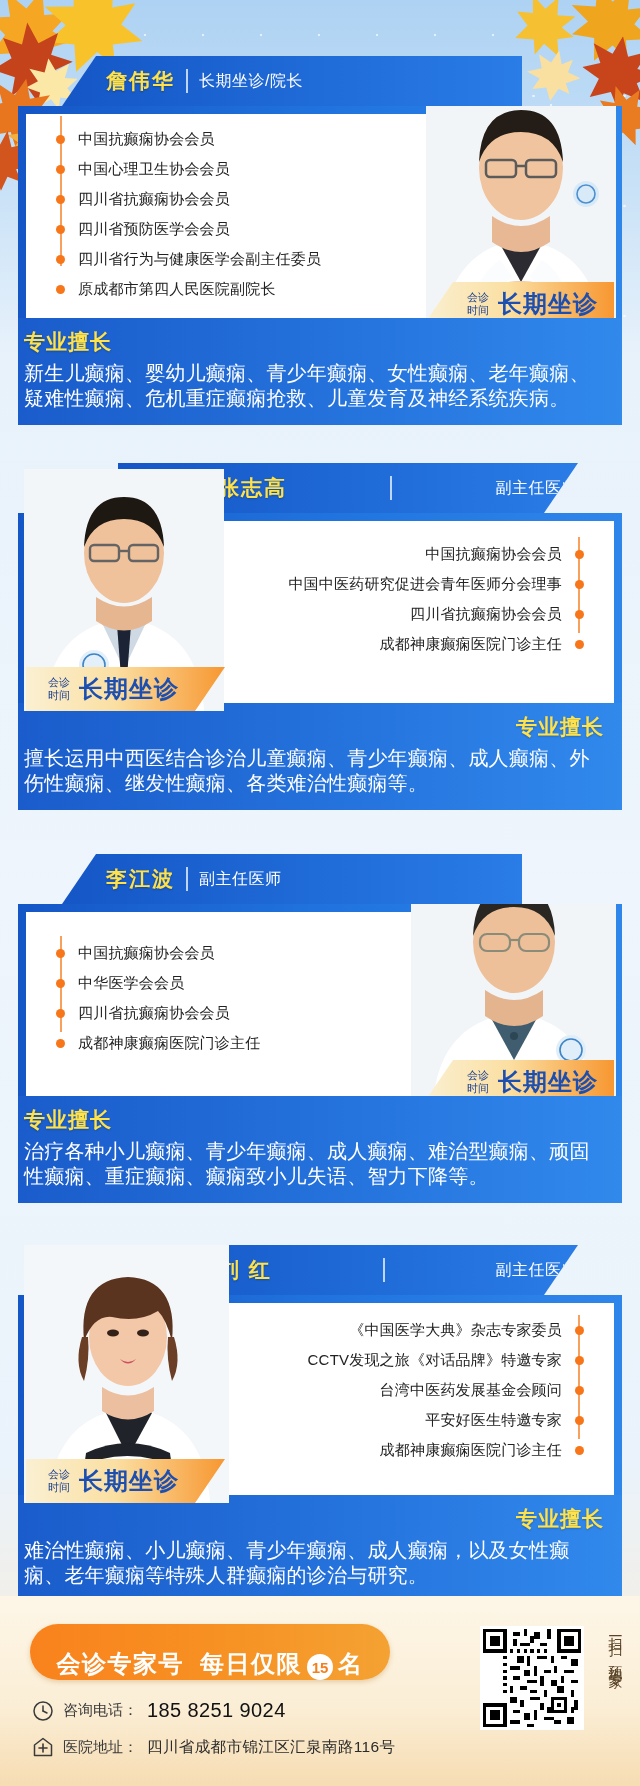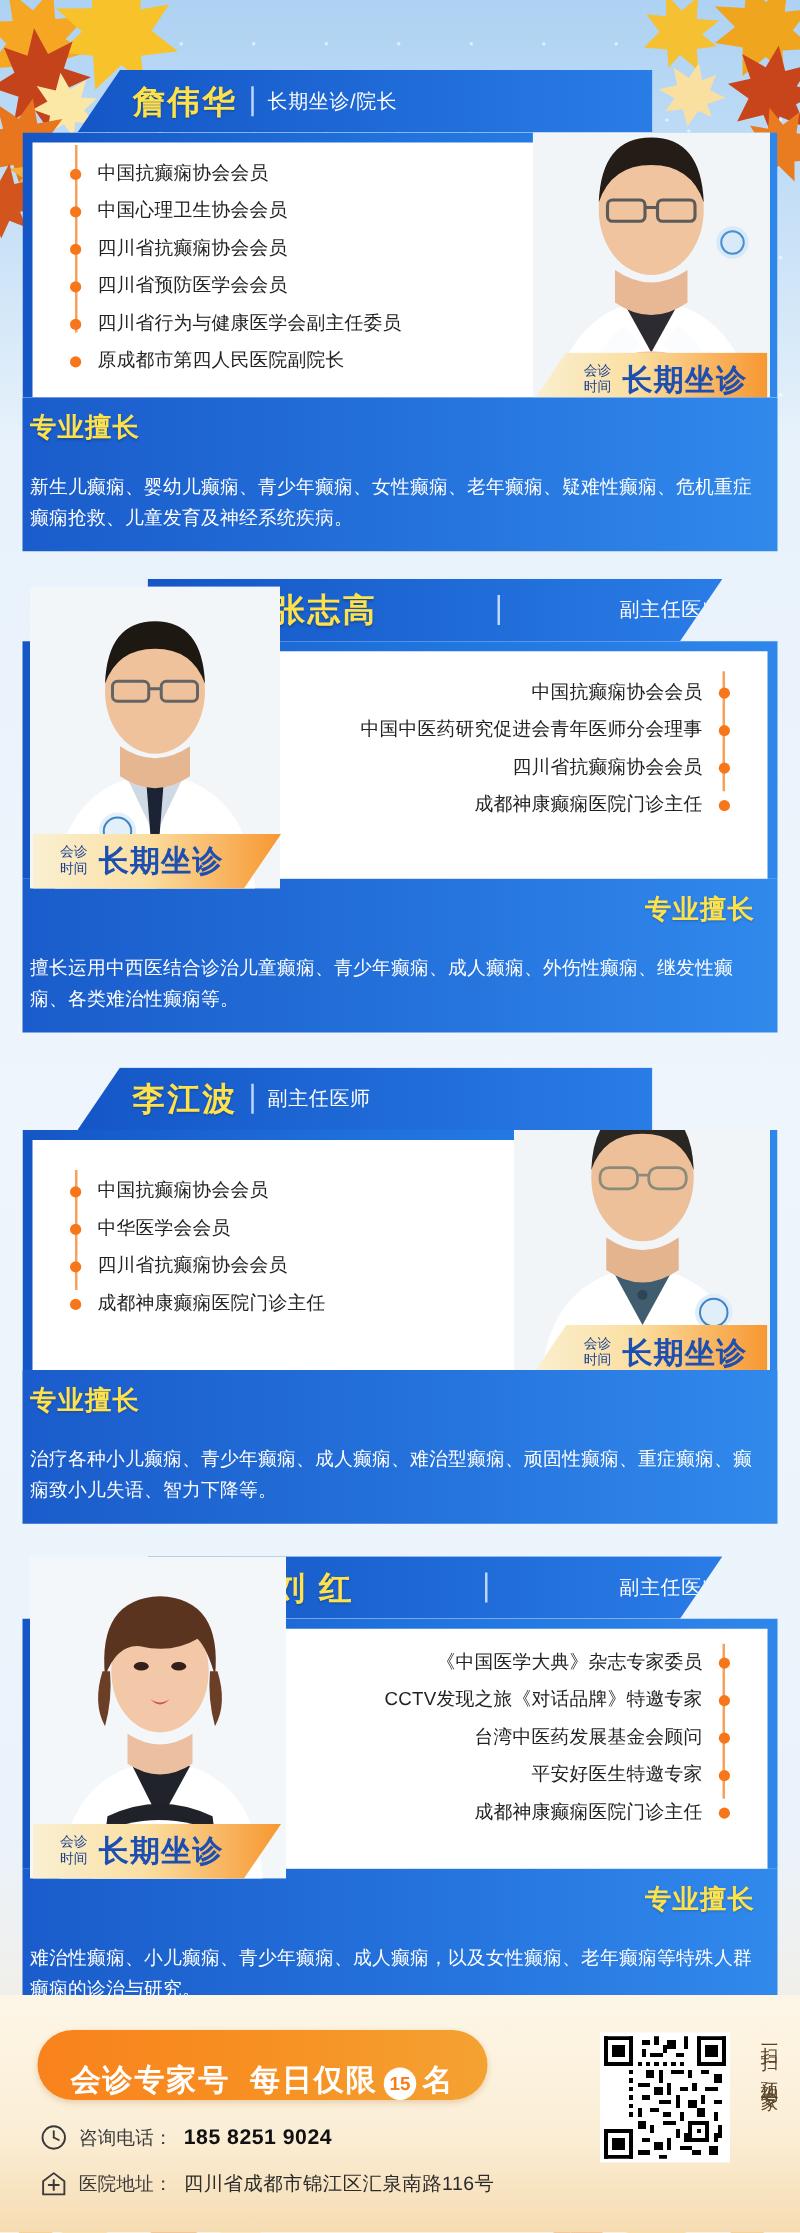--- a/index.html
+++ b/index.html
@@ -45,21 +45,21 @@
     width:460px; margin-left:44px;
     clip-path:polygon(34px 0, 100% 0, 100% 100%, 0 100%);
     justify-content:flex-start; padding-left:44px;
   }
   .card.right .headbar{
     width:460px; margin-left:100px;
     clip-path:polygon(0 0, 100% 0, calc(100% - 34px) 100%, 0 100%);
     justify-content:space-between; padding-left:100px;
   }
   .docname{
-    color:#ffe24a; font-size:26px; font-weight:bold; letter-spacing:2px;
+    color:#ffe24a; font-size:21px; font-weight:bold; letter-spacing:2px;
     text-shadow:0 1px 2px rgba(0,0,0,.25); white-space:nowrap;
   }
   .divbar{ width:2px; height:24px; background:#cfe2ff; margin:0 11px; opacity:.9; }
   .doctitle{ color:#ffffff; font-size:16px; letter-spacing:.5px; white-space:nowrap; }
 
   
   .panel{
     position:relative; height:212px;
     background:linear-gradient(90deg,#1556c6 0%,#2073de 50%,#2f86ea 100%);
     padding:8px;
@@ -116,21 +116,21 @@
   .spec{
     position:relative; background:linear-gradient(90deg,#1a5ccb 0%,#2573dd 55%,#3189ec 100%);
     padding:10px 18px 14px 6px;
   }
   .spectitle{
     font-size:21px; font-weight:bold; color:#ffe24a; letter-spacing:1px;
     text-shadow:0 1px 2px rgba(0,0,0,.22);
   }
   .card.right .spectitle{ text-align:right; }
   .spectext{
-    margin-top:21px; font-size:15px; color:#ffffff; line-height:25px; letter-spacing:.2px;
+    margin-top:5px; font-size:20px; color:#ffffff; line-height:25px; letter-spacing:.2px;
   }
 
   
   .footer{
     position:absolute; left:0; right:0; bottom:0; height:190px;
     background:linear-gradient(180deg,#fdf6e7 0%,#fbeed6 58%,#f6dcb2 100%);
   }
   .pill{
     position:absolute; left:30px; top:28px; width:360px; height:56px; border-radius:28px;
     background:linear-gradient(90deg,#f9821d 0%,#f79022 50%,#f4a233 100%);
@@ -141,21 +141,21 @@
   .pill .pnum{
     display:inline-flex; align-items:center; justify-content:center;
     width:26px; height:26px; border-radius:50%; background:#fff; color:#f4801d;
     font-size:15px; font-weight:bold; margin:0 3px;
   }
   .fline{ position:absolute; display:flex; align-items:center; gap:9px; }
   .fline.phone{ left:32px; top:103px; }
   .fline.addr { left:32px; top:140px;align-items:center; }
   .fico{ width:22px; height:22px; flex:0 0 22px; }
   .flabel{ font-size:15px; color:#3a3a3a; }
-  .fval{ font-size:17px; color:#111; font-weight:bold; letter-spacing:.4px; }
+  .fval{ font-size:20px; color:#111; font-weight:normal; letter-spacing:.4px; }
   .fval.reg{ font-weight:normal; font-size:15.5px; color:#2b2b2b; }
 
   .qr{ position:absolute; right:56px; top:30px; width:104px; height:104px; background:#fff; padding:3px; }
   .qr svg{ display:block; }
   .scan{
     position:absolute; right:16px; top:30px; width:26px;
     font-size:14px; color:#5a4428; line-height:17px; letter-spacing:3px;
     writing-mode:vertical-rl; text-orientation:upright; height:120px;
   }
 </style>

